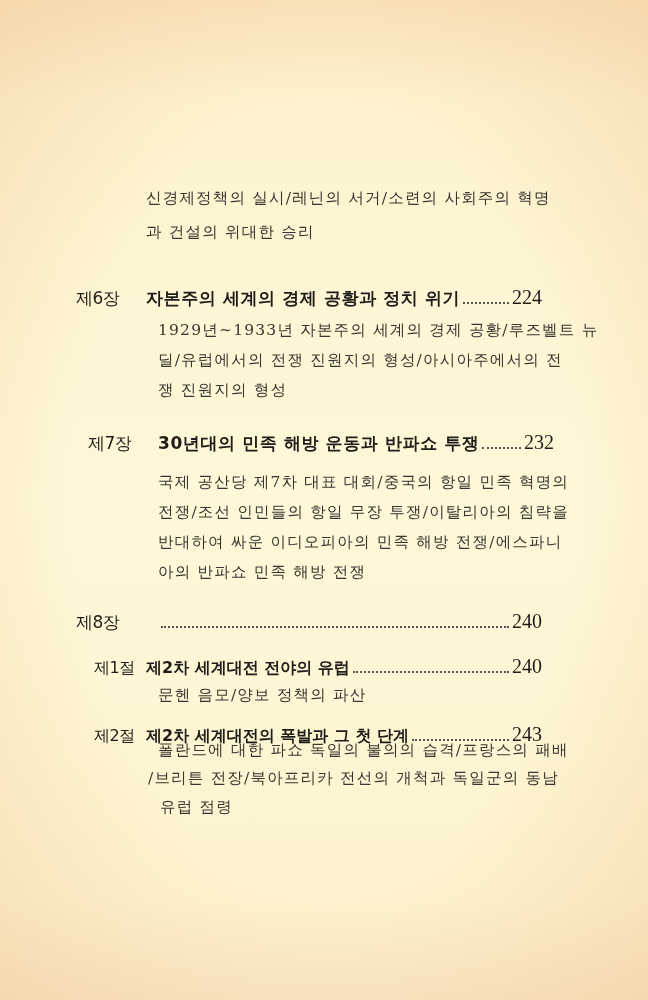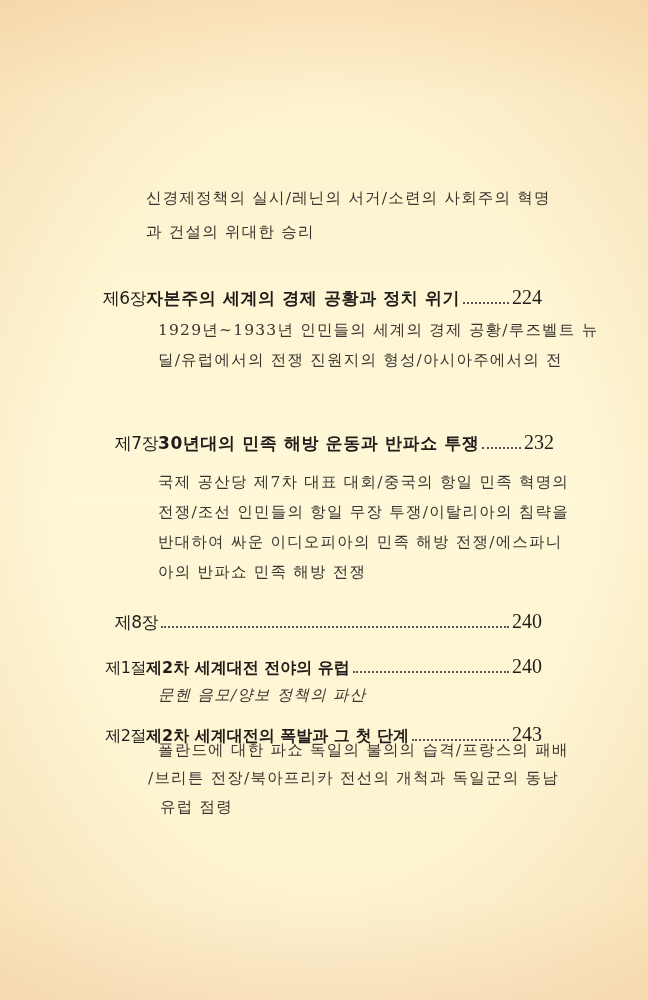--- a/index.html
+++ b/index.html
@@ -7,21 +7,20 @@
       width: 648px; height: 1000px; overflow: hidden;
       background: #fdf6d4;
       font-family: "DejaVu Serif", "Liberation Serif", serif;
       color: #2a2622;
     }
     .page {
       position: relative; width: 648px; height: 1000px;
       background:
         radial-gradient(ellipse at 50% 50%, rgba(255,250,220,0) 55%, rgba(240,200,150,0.45) 100%),
         linear-gradient(180deg, #fbe4bd 0%, #fdf3cf 10%, #fef8d8 50%, #fdf3cf 90%, #f9e5c3 100%);
-      text-align: right;
     }
     .line { position: absolute; white-space: nowrap; }
     .body-text { font-size: 15.5px; letter-spacing: 1.2px; color: #3a3530; }
     .chap-label { font-family: "DejaVu Sans", "Liberation Sans", sans-serif; font-size: 17px; letter-spacing: -0.5px; color: #1f1c19; }
     .chap-title { font-family: "DejaVu Sans", "Liberation Sans", sans-serif; font-size: 17px; font-weight: bold; color: #1f1c19; letter-spacing: 0.6px; }
     .row { position: absolute; display: flex; align-items: baseline; }
     .leader { flex: 1; border-bottom: 2px dotted #555; margin: 0 3px 5px 3px; height: 0; }
     .page-num { font-family: "Liberation Serif", serif; font-size: 20px; color: #1f1c19; }
     .sec-label { font-family: "DejaVu Sans", "Liberation Sans", sans-serif; font-size: 16px; color: #1f1c19; letter-spacing: -0.5px; }
     .sec-title { font-family: "DejaVu Sans", "Liberation Sans", sans-serif; font-size: 16px; font-weight: bold; color: #1f1c19; }
@@ -33,22 +32,23 @@
 
   <div class="line body-text" style="left:146px; top:188px;">신경제정책의 실시/레닌의 서거/소련의 사회주의 혁명</div>
   <div class="line body-text" style="left:146px; top:222px;">과 건설의 위대한 승리</div>
 
   <div class="row" style="left:76px; top:276px; width:466px;">
     <span class="chap-label" style="width:70px;margin-top:11px;">제6장</span>
     <span class="chap-title">자본주의 세계의 경제 공황과 정치 위기</span>
     <span class="leader"></span>
     <span class="page-num">224</span>
   </div>
-  <div class="line body-text" style="left:158px; top:320px;">1929년~1933년 인민들의 세계의 경제 공황/루즈벨트 뉴</div>
+  <div class="line body-text" style="left:158px; top:320px;">1929년~1933년 자본주의 세계의 경제 공황/루즈벨트 뉴</div>
   <div class="line body-text" style="left:158px; top:350px;">딜/유럽에서의 전쟁 진원지의 형성/아시아주에서의 전</div>
+  <div class="line body-text" style="left:158px; top:380px;">쟁 진원지의 형성</div>
 
   <div class="row" style="left:76px; top:431px; width:466px;margin-left:12px;">
     <span class="chap-label" style="width:70px;">제7장</span>
     <span class="chap-title">30년대의 민족 해방 운동과 반파쇼 투쟁</span>
     <span class="leader"></span>
     <span class="page-num">232</span>
   </div>
   <div class="line body-text" style="left:158px; top:472px;">국제 공산당 제7차 대표 대회/중국의 항일 민족 혁명의</div>
   <div class="line body-text" style="left:158px; top:502px;">전쟁/조선 인민들의 항일 무장 투쟁/이탈리아의 침략을</div>
   <div class="line body-text" style="left:158px; top:562px;">아의 반파쇼 민족 해방 전쟁</div>
@@ -59,21 +59,21 @@
     <span class="leader"></span>
     <span class="page-num">240</span>
   </div>
 
   <div class="row" style="left:94px; top:655px; width:448px;">
     <span class="sec-label" style="width:52px;">제1절</span>
     <span class="sec-title">제2차 세계대전 전야의 유럽</span>
     <span class="leader"></span>
     <span class="page-num">240</span>
   </div>
-  <div class="line body-text" style="left:158px; top:685px;font-style:italic;">문헨 음모/양보 정책의 파산</div>
+  <div class="line body-text" style="left:158px; top:685px;">문헨 음모/양보 정책의 파산</div>
 
   <div class="row" style="left:94px; top:711px; width:448px;margin-top:12px;">
     <span class="sec-label" style="width:52px;">제2절</span>
     <span class="sec-title">제2차 세계대전의 폭발과 그 첫 단계</span>
     <span class="leader"></span>
     <span class="page-num">243</span>
   </div>
   <div class="line body-text" style="left:148px; top:768px;">/브리튼 전장/북아프리카 전선의 개척과 독일군의 동남</div>
   <div class="line body-text" style="left:158px; top:740px;">폴란드에 대한 파쇼 독일의 불의의 습격/프랑스의 패배</div>
   <div class="line body-text" style="left:160px; top:797px;">유럽 점령</div>

